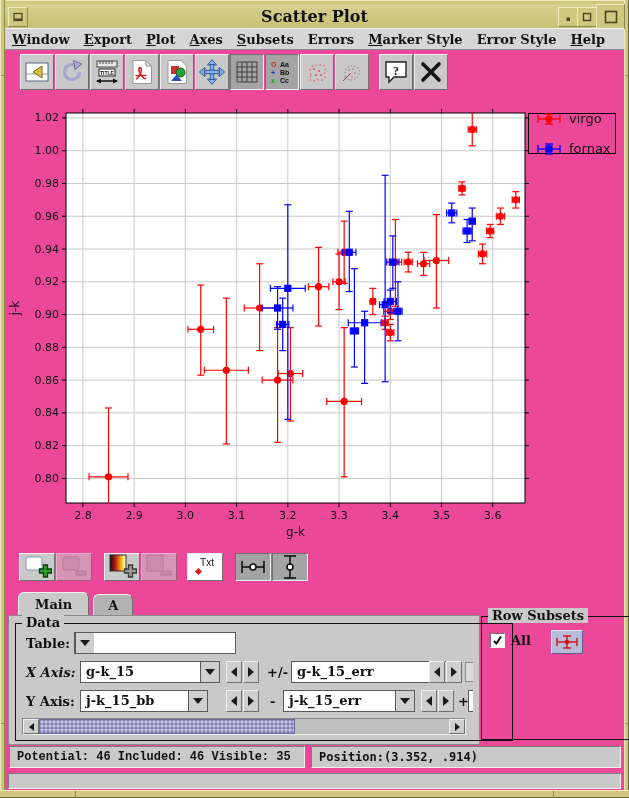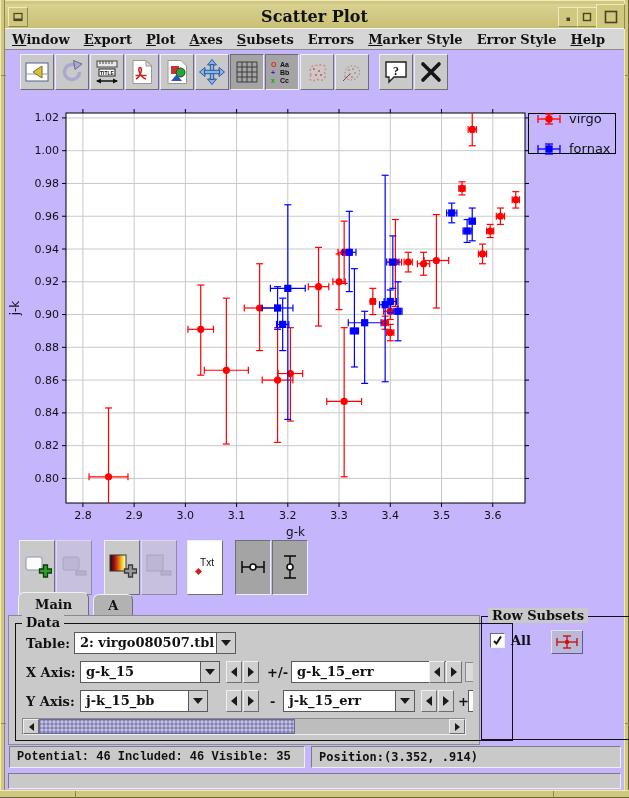--- a/index.html
+++ b/index.html
@@ -1,17 +1,17 @@
 <!DOCTYPE html>
 <html><head>
 <meta charset="utf-8">
 <style>
   html,body{margin:0;padding:0;width:629px;height:798px;overflow:hidden;
     font-family:"DejaVu Serif","Liberation Serif",serif;background:#c9c9c9;}
-  #window{position:absolute;left:0;top:0;width:629px;height:798px;background:#c4b5fd;}
+  #window{position:absolute;left:0;top:0;width:629px;height:798px;background:#ec4899;}
   
   .frame{position:absolute;background:#cfc87e;}
   .frame.top{left:0;top:0;width:629px;height:4px;border-bottom:1px solid #8f884b;border-top:1px solid #efe9bd;}
   .frame.left{left:0;top:0;width:5px;height:798px;border-left:1px solid #efe9bd;border-right:1px solid #8f884b;box-sizing:border-box;}
   .frame.right{left:624px;top:0;width:5px;height:798px;border-right:1px solid #6b6436;border-left:1px solid #efe9bd;box-sizing:border-box;}
   .frame.bottom{left:0;top:790px;width:629px;height:8px;border-top:1px solid #efe9bd;border-bottom:1px solid #6b6436;box-sizing:border-box;}
   .notch{position:absolute;width:1px;height:8px;background:#8f884b;top:0;}
   .sidenotch{position:absolute;width:5px;height:1px;background:#8f884b;left:0;}
   
   #titlebar{position:absolute;left:5px;top:4px;width:619px;height:24px;
@@ -29,21 +29,21 @@
     border-top:1px solid #f4f4f4;border-bottom:1px solid #8a8a8a;box-sizing:border-box;
     display:flex;align-items:center;}
   .menu-item{font:bold 13px "DejaVu Serif",serif;color:#111;margin-left:14px;white-space:nowrap;}
   .menu-item:first-child{margin-left:7px;}
   
   #toolbar{position:absolute;left:5px;top:50px;width:619px;height:44px;display:flex;align-items:center;}
   #lower-toolbar{position:absolute;left:5px;top:544px;width:619px;height:46px;display:flex;align-items:center;}
   .tbtn{width:34px;height:36px;margin-right:1px;background:#c9c9c9;
     border:1px solid;border-color:#efefef #6f6f6f #6f6f6f #efefef;
     display:flex;align-items:center;justify-content:center;box-sizing:border-box;flex:0 0 auto;}
-  .tbtn.big{width:36px;height:55px;}
+  .tbtn.big{width:36px;height:28px;}
   .tbtn.pressed{background:#a4a4a4;border-color:#6f6f6f #efefef #efefef #6f6f6f;}
   .tbtn.disabled{opacity:.6;}
   .tbtn.white{background:#ffffff;}
   .icon{display:flex;align-items:center;justify-content:center;}
   
   #plot-panel{position:absolute;left:5px;top:94px;width:619px;height:450px;}
   #legend-box{position:absolute;left:523px;top:19px;width:88px;height:41px;
     border:1px solid #000;display:flex;flex-direction:column;justify-content:center;gap:14px;padding-left:5px;box-sizing:border-box;}
   .legend-row{display:flex;align-items:center;gap:5px;}
   .legend-label{font:13px "DejaVu Sans",sans-serif;color:#111;}
@@ -861,27 +861,26 @@
     <div class="tab selected">Main</div>
     <div class="tab unselected">A</div>
   </div>
   <div id="tabcontent">
 
     <div class="titled" style="left:6px;top:7px;width:458px;height:116px;">
       <span class="titled-label">Data</span>
 
       <span class="frow-label" style="left:10px;top:12px;">Table:</span>
       <div class="combo" style="left:58px;top:8px;width:162px;">
-        <span class="combo-text">2: virgo080507.tbl</span>
         <span class="combo-arrow">
             <span class="tri-down"></span>
           </span>
       </div>
 
-      <span class="frow-label" style="left:10px;top:41px;">X Axis:</span>
+      <span class="frow-label" style="left:10px;top:41px;font-style:italic;">X Axis:</span>
       <div class="combo" style="left:64px;top:37px;width:140px;">
         <span class="combo-text">g-k_15</span>
         <span class="combo-arrow">
             <span class="tri-down"></span>
           </span>
       </div>
       <div class="spin" style="left:210px;top:37px;">
           <span class="tri-left"></span>
         </div>
       <div class="spin" style="left:227px;top:37px;">

